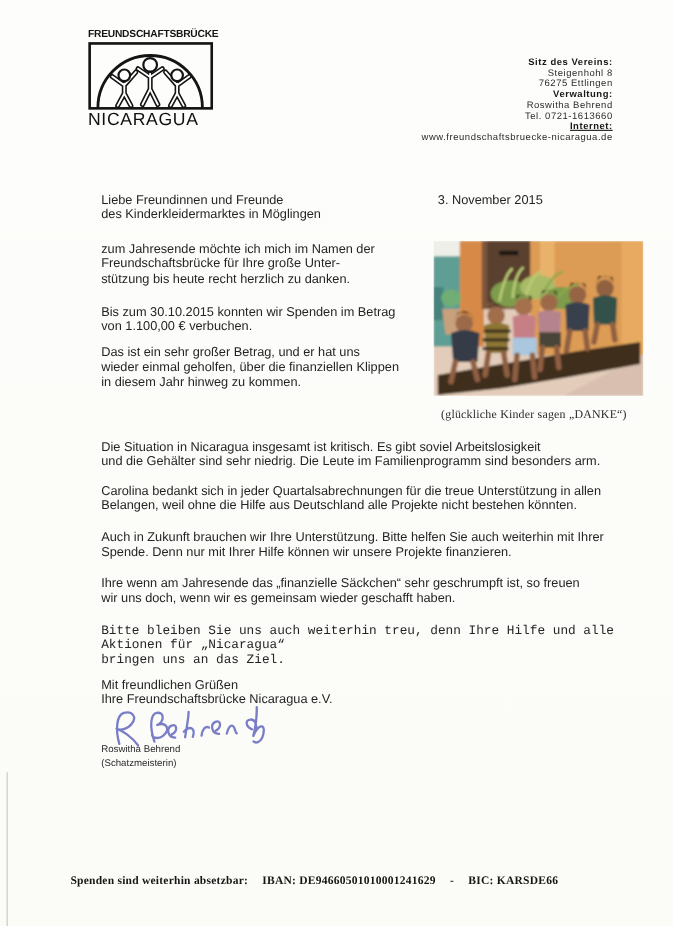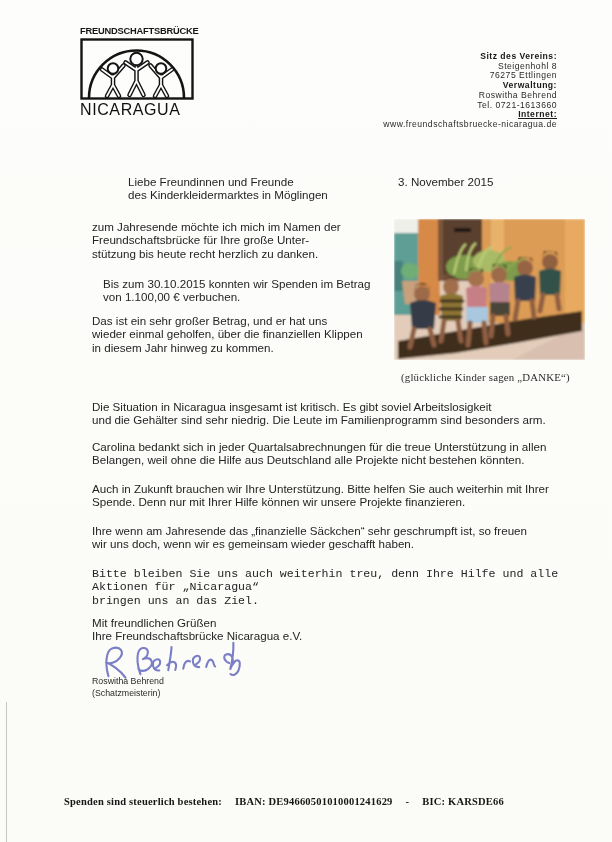--- a/index.html
+++ b/index.html
@@ -18,24 +18,24 @@
   .logo-svg { display:block; margin-top:2px; }
   .logo-bottom-text { font-size:16px; font-weight:normal; letter-spacing:0.6px; color:#101010; margin-top:1px; }
 
   .org-title { position:absolute; left:308px; top:22px; width:300px; font-size:15.5px; font-weight:bold; letter-spacing:-0.2px; color:#111; }
   .address-block { position:absolute; right:55px; top:52px; text-align:right; font-size:8.6px; line-height:9.7px; letter-spacing:0.5px; color:#2a2a2a; }
   .address-block .bold { font-weight:bold; color:#181818; }
   .address-block .ul { text-decoration:underline; }
 
   
   .txt { position:absolute; white-space:pre-line; font-size:11.6px; line-height:13.4px; color:#242424; }
-  .salutation { left:92px; top:175px; width:320px;margin-left:36px; }
+  .salutation { left:92px; top:175px; width:320px; }
   .date-line { left:398px; top:175px; width:160px; }
   .pA { left:92px; top:220px; width:320px; }
-  .pB { left:103px; top:277px; width:330px; }
+  .pB { left:92px; top:277px; width:330px; }
   .pC { left:92px; top:314px; width:330px; }
   .pD { left:92px; top:400px; width:505px; }
   .pE { left:92px; top:440px; width:505px; }
   .pF { left:92px; top:482px; width:505px; }
   .pG { left:92px; top:524px; width:505px; }
   .pH { left:92px; top:567px; width:505px;font-family:Liberation Mono, monospace; }
   .closing { left:92px; top:616px; width:330px; }
 
   .photo-frame { position:absolute; left:394px; top:219px; width:191px; height:141px; overflow:hidden; }
   .photo-caption { position:absolute; left:401px; top:371px; font-family:"Liberation Serif", serif; font-size:10.8px; color:#2b2b2b; letter-spacing:0.2px; }
@@ -197,18 +197,18 @@
       <path d="M89 31 C90 25 93 22 96 24"></path>
       <path d="M102 27 C108 24 107 17 102 19 C97 21 98 30 105 30"></path>
       <path d="M112 30 C114 23 117 21 119 25 C120 28 120 30 121 30"></path>
       <path d="M135 27 C129 24 129 18 134 18 C138 18 139 22 139 26 M140 7 C140 15 138 26 136 33 C142 20 149 23 144 35 C142 39 138 40 136 38"></path>
     </g>
   </svg>
   <div class="signer-name">Roswitha Behrend</div>
   <div class="signer-role">(Schatzmeisterin)</div>
 
   <div class="footer-line">
-    <span>Spenden sind steuerlich bestehen:</span>
+    <span>Spenden sind weiterhin absetzbar:</span>
     <span>IBAN: DE94660501010001241629</span>
     <span>-</span>
     <span>BIC: KARSDE66</span>
   </div>
 </div>
 
 </body></html>

